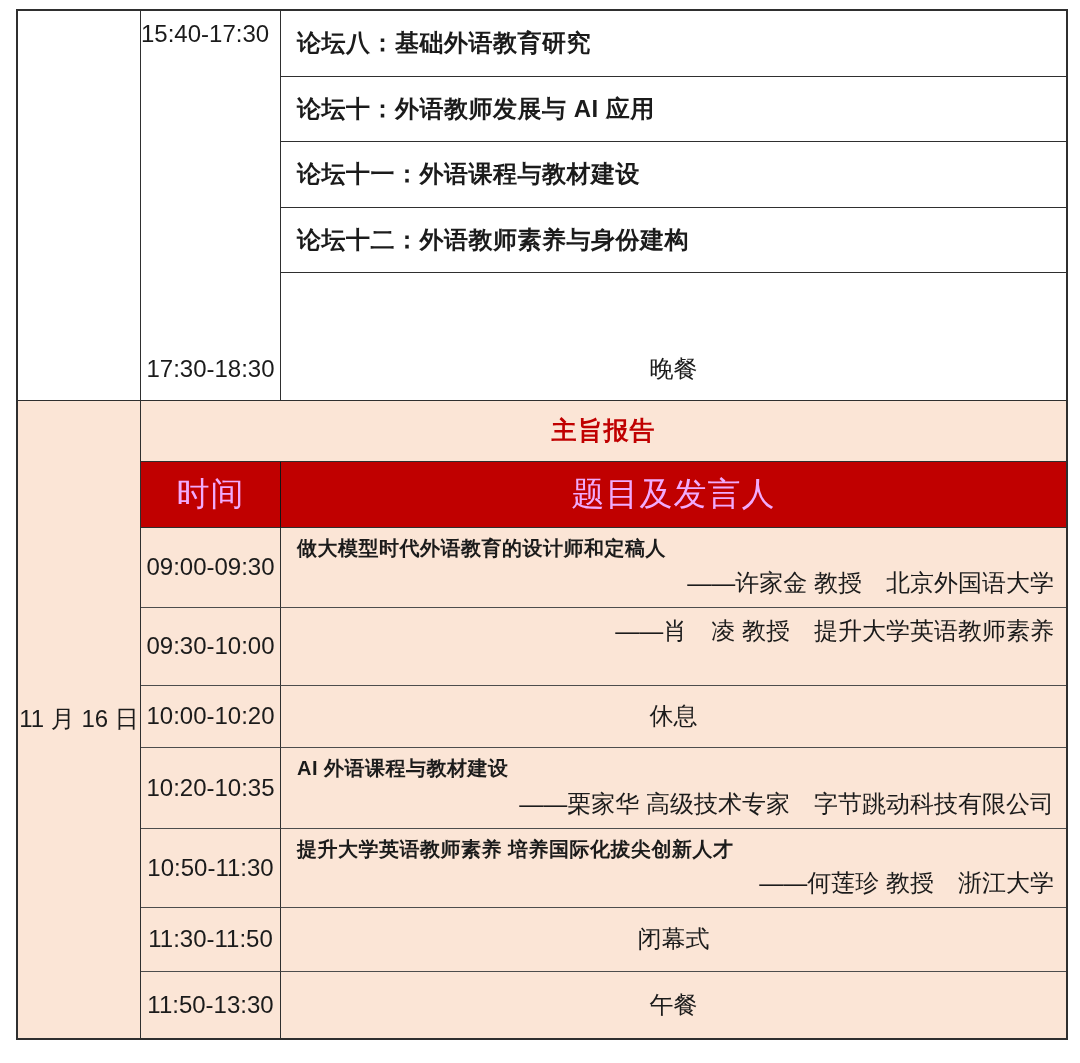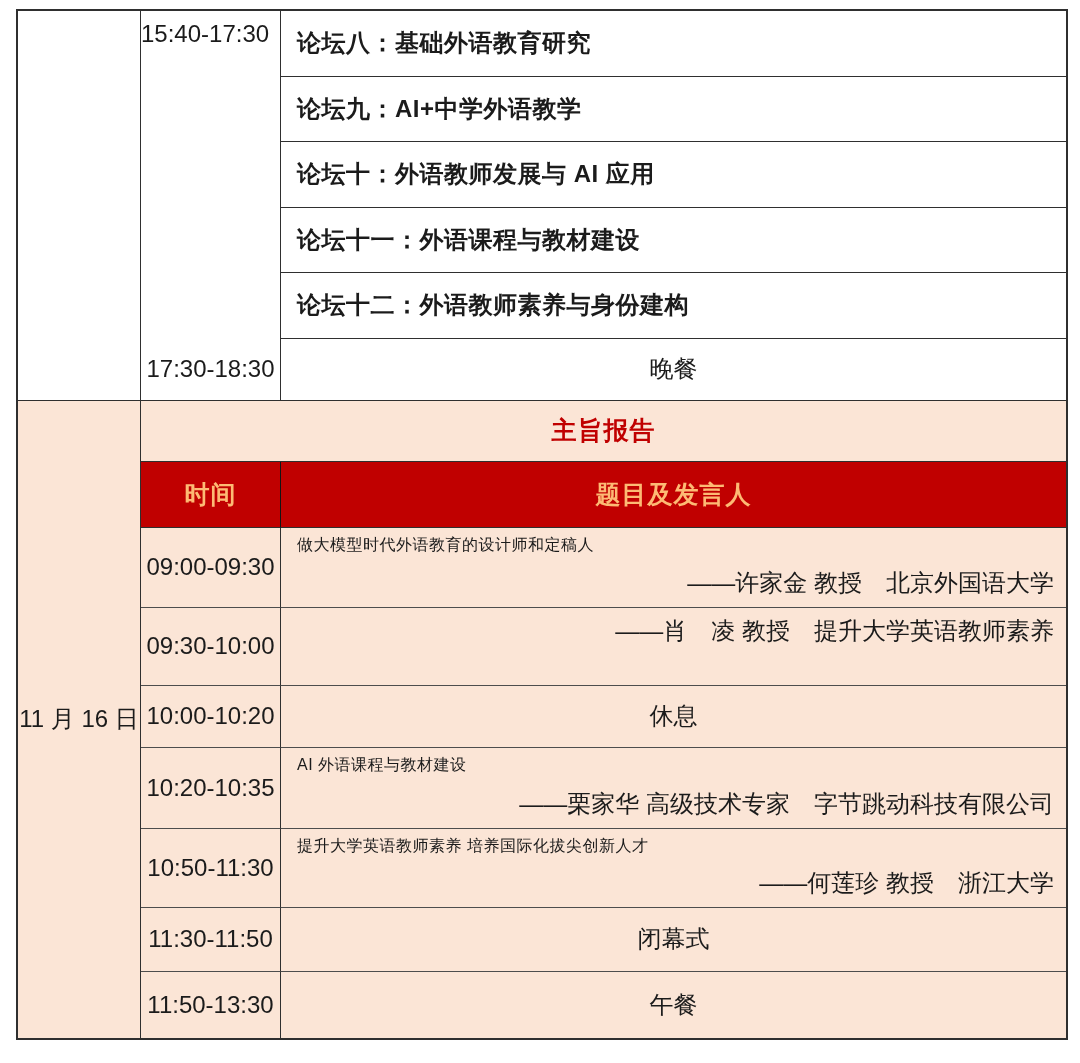--- a/index.html
+++ b/index.html
@@ -80,23 +80,23 @@
     display: flex;
     align-items: center;
     justify-content: center;
     color: #c00000;
     font-weight: bold;
     font-size: 25px;
     letter-spacing: 1px;
   }
   .hdr {
     background: #c00000;
-    color: #fdba74;
-    font-weight: bold;
-    font-size: 25px;
+    color: #f0abfc;
+    font-weight: normal;
+    font-size: 33px;
     display: flex;
     align-items: center;
     justify-content: center;
     letter-spacing: 1px;
   }
   .hdr-time { grid-column: 2; grid-row: 2; border-right: 1.5px solid #141414; }
   .hdr-topic { grid-column: 3; grid-row: 2; }
   .time-cell {
     grid-column: 2;
     display: flex;
@@ -105,22 +105,22 @@
     font-size: 24px;
   }
   .talk {
     grid-column: 3;
     display: flex;
     flex-direction: column;
     justify-content: space-between;
     padding: 7px 12px 8px 16px;
   }
   .talk-title {
-    font-weight: normal;
-    font-size: 16px;
+    font-weight: bold;
+    font-size: 20px;
     letter-spacing: 0.5px;
   }
   .talk-speaker {
     align-self: flex-end;
     font-size: 24px;
   }
   .center-cell {
     grid-column: 3;
     display: flex;
     align-items: center;
@@ -132,21 +132,20 @@
 <body>
 
 <div class="page">
   <div class="table-wrap">
 
     <div class="sec-top">
       <div class="cell date-empty bR"></div>
       <div class="cell session-time bR">15:40-17:30</div>
 
       <div class="cell forum bBdark">论坛八：基础外语教育研究</div>
-      <div class="cell forum bBdark">论坛九：AI+中学外语教学</div>
       <div class="cell forum bBdark">论坛十：外语教师发展与 AI 应用</div>
       <div class="cell forum bBdark">论坛十一：外语课程与教材建设</div>
       <div class="cell forum bBdark">论坛十二：外语教师素养与身份建构</div>
 
       <div class="cell t-center bR" style="grid-column:2; grid-row:6;">17:30-18:30</div>
       <div class="cell t-center" style="grid-column:3; grid-row:6;">晚餐</div>
     </div>
 
     <div class="sec-bottom">
       <div class="cell date-cell bR">11 月 16 日</div>

